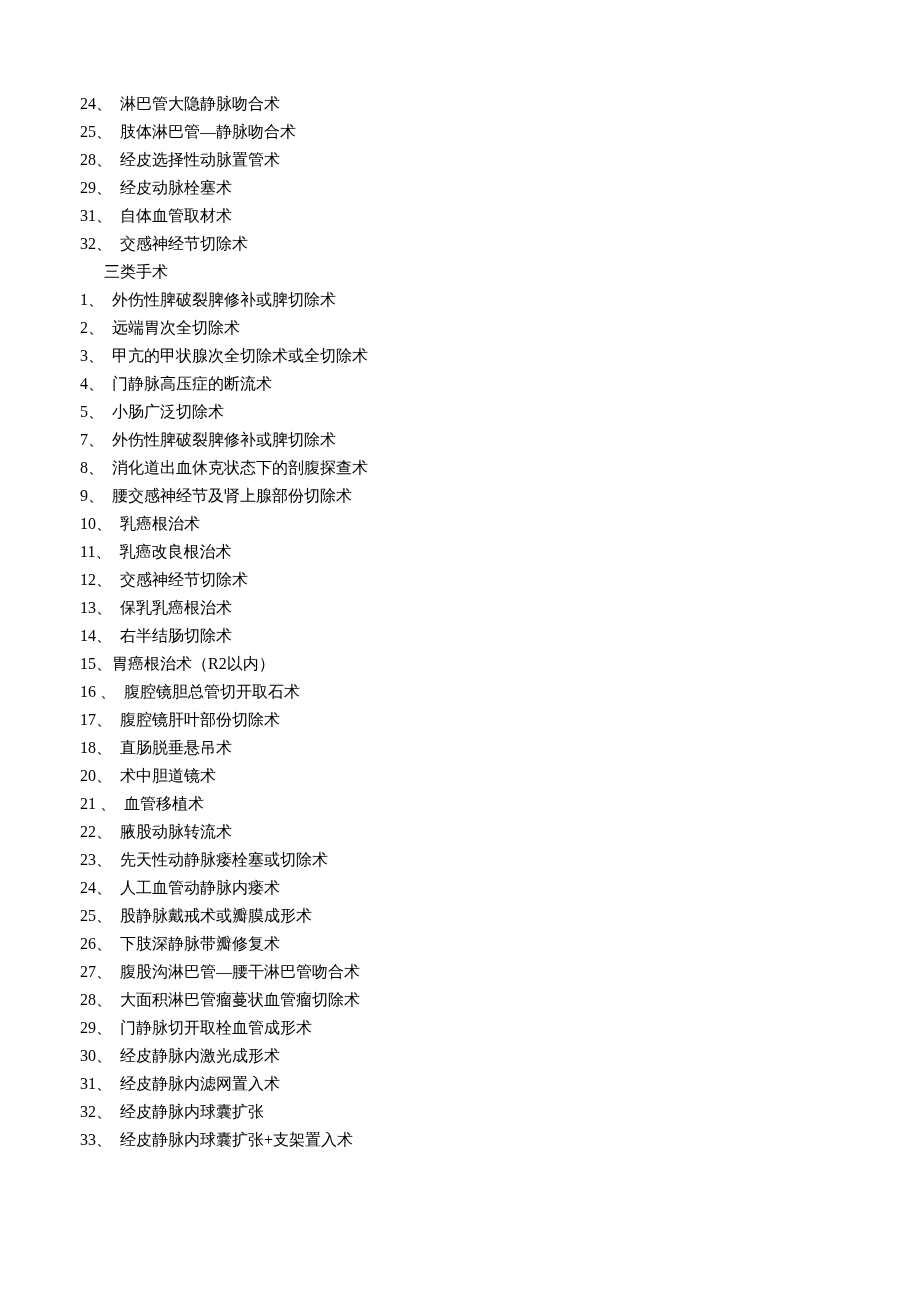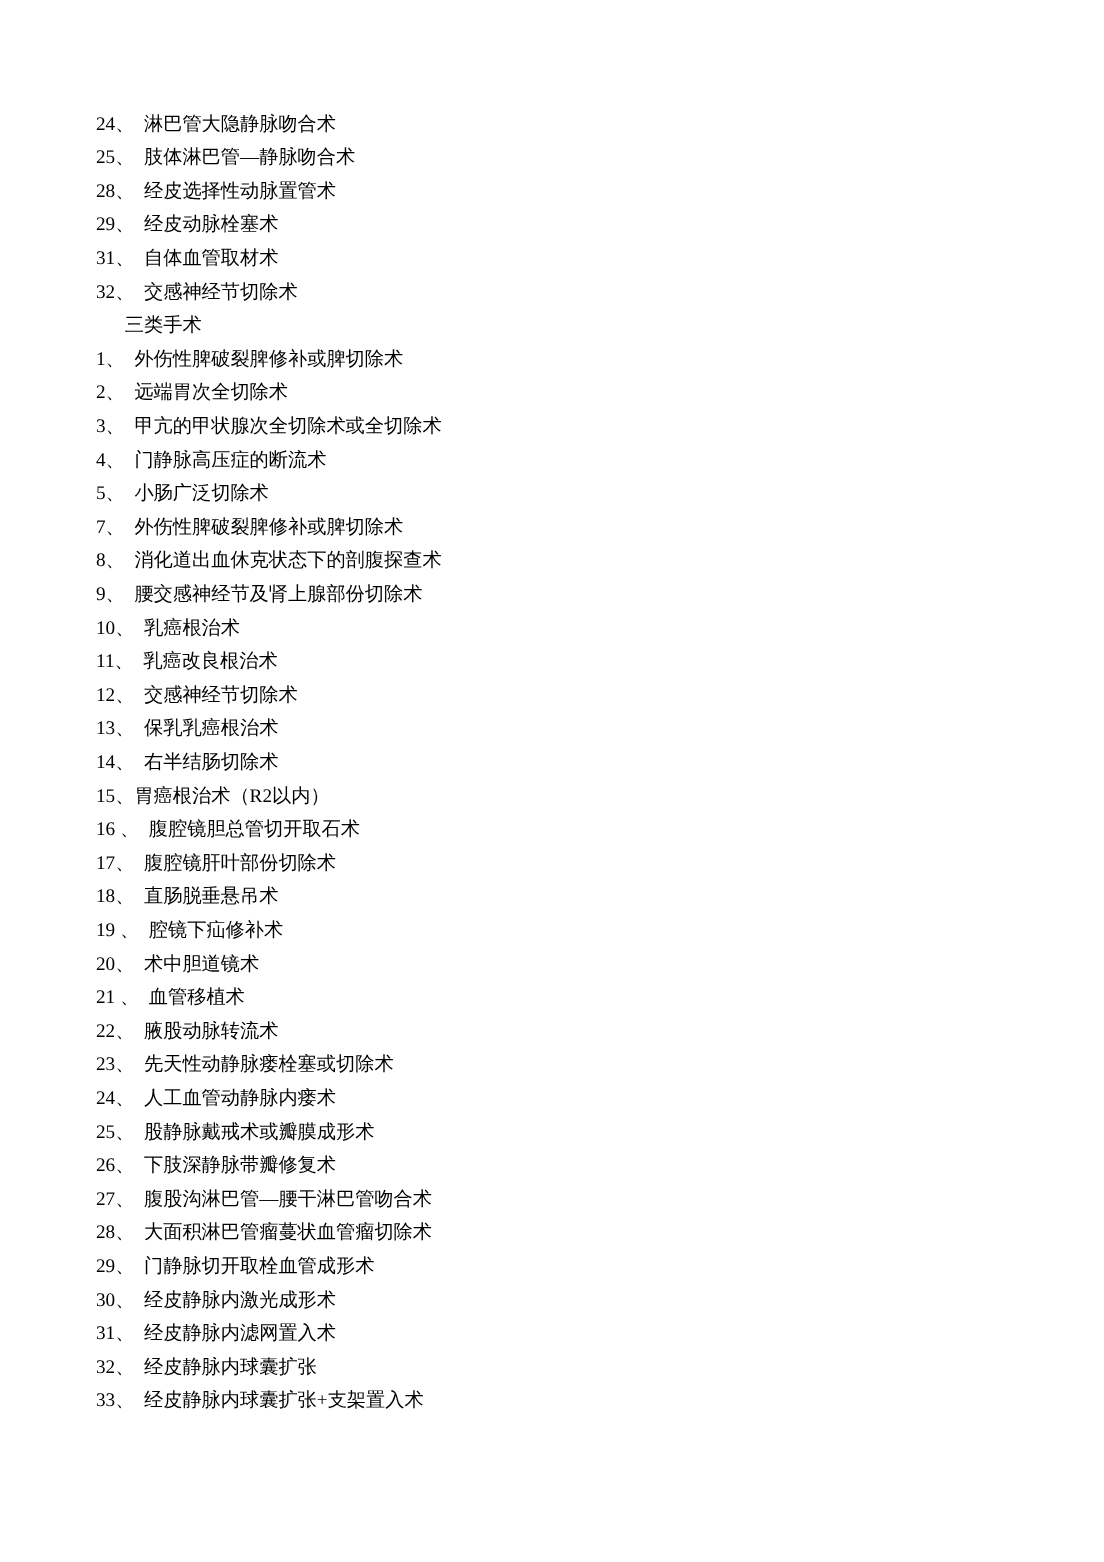--- a/index.html
+++ b/index.html
@@ -59,21 +59,20 @@
       <div class="line"><span class="num">9、</span><span style="white-space: pre;">  </span><span class="text">腰交感神经节及肾上腺部份切除术</span></div>
       <div class="line"><span class="num">10、</span><span style="white-space: pre;">  </span><span class="text">乳癌根治术</span></div>
       <div class="line"><span class="num">11、</span><span style="white-space: pre;">  </span><span class="text">乳癌改良根治术</span></div>
       <div class="line"><span class="num">12、</span><span style="white-space: pre;">  </span><span class="text">交感神经节切除术</span></div>
       <div class="line"><span class="num">13、</span><span style="white-space: pre;">  </span><span class="text">保乳乳癌根治术</span></div>
       <div class="line"><span class="num">14、</span><span style="white-space: pre;">  </span><span class="text">右半结肠切除术</span></div>
       <div class="line"><span class="num">15、</span><span style="white-space: pre;"></span><span class="text">胃癌根治术（R2以内）</span></div>
       <div class="line"><span class="num">16 、</span><span style="white-space: pre;">  </span><span class="text">腹腔镜胆总管切开取石术</span></div>
       <div class="line"><span class="num">17、</span><span style="white-space: pre;">  </span><span class="text">腹腔镜肝叶部份切除术</span></div>
       <div class="line"><span class="num">18、</span><span style="white-space: pre;">  </span><span class="text">直肠脱垂悬吊术</span></div>
-      <div class="line"><span class="num">19 、</span><span style="white-space: pre;">  </span><span class="text">腔镜下疝修补术</span></div>
       <div class="line"><span class="num">20、</span><span style="white-space: pre;">  </span><span class="text">术中胆道镜术</span></div>
       <div class="line"><span class="num">21 、</span><span style="white-space: pre;">  </span><span class="text">血管移植术</span></div>
       <div class="line"><span class="num">22、</span><span style="white-space: pre;">  </span><span class="text">腋股动脉转流术</span></div>
       <div class="line"><span class="num">23、</span><span style="white-space: pre;">  </span><span class="text">先天性动静脉瘘栓塞或切除术</span></div>
       <div class="line"><span class="num">24、</span><span style="white-space: pre;">  </span><span class="text">人工血管动静脉内瘘术</span></div>
       <div class="line"><span class="num">25、</span><span style="white-space: pre;">  </span><span class="text">股静脉戴戒术或瓣膜成形术</span></div>
       <div class="line"><span class="num">26、</span><span style="white-space: pre;">  </span><span class="text">下肢深静脉带瓣修复术</span></div>
       <div class="line"><span class="num">27、</span><span style="white-space: pre;">  </span><span class="text">腹股沟淋巴管—腰干淋巴管吻合术</span></div>
       <div class="line"><span class="num">28、</span><span style="white-space: pre;">  </span><span class="text">大面积淋巴管瘤蔓状血管瘤切除术</span></div>
       <div class="line"><span class="num">29、</span><span style="white-space: pre;">  </span><span class="text">门静脉切开取栓血管成形术</span></div>

